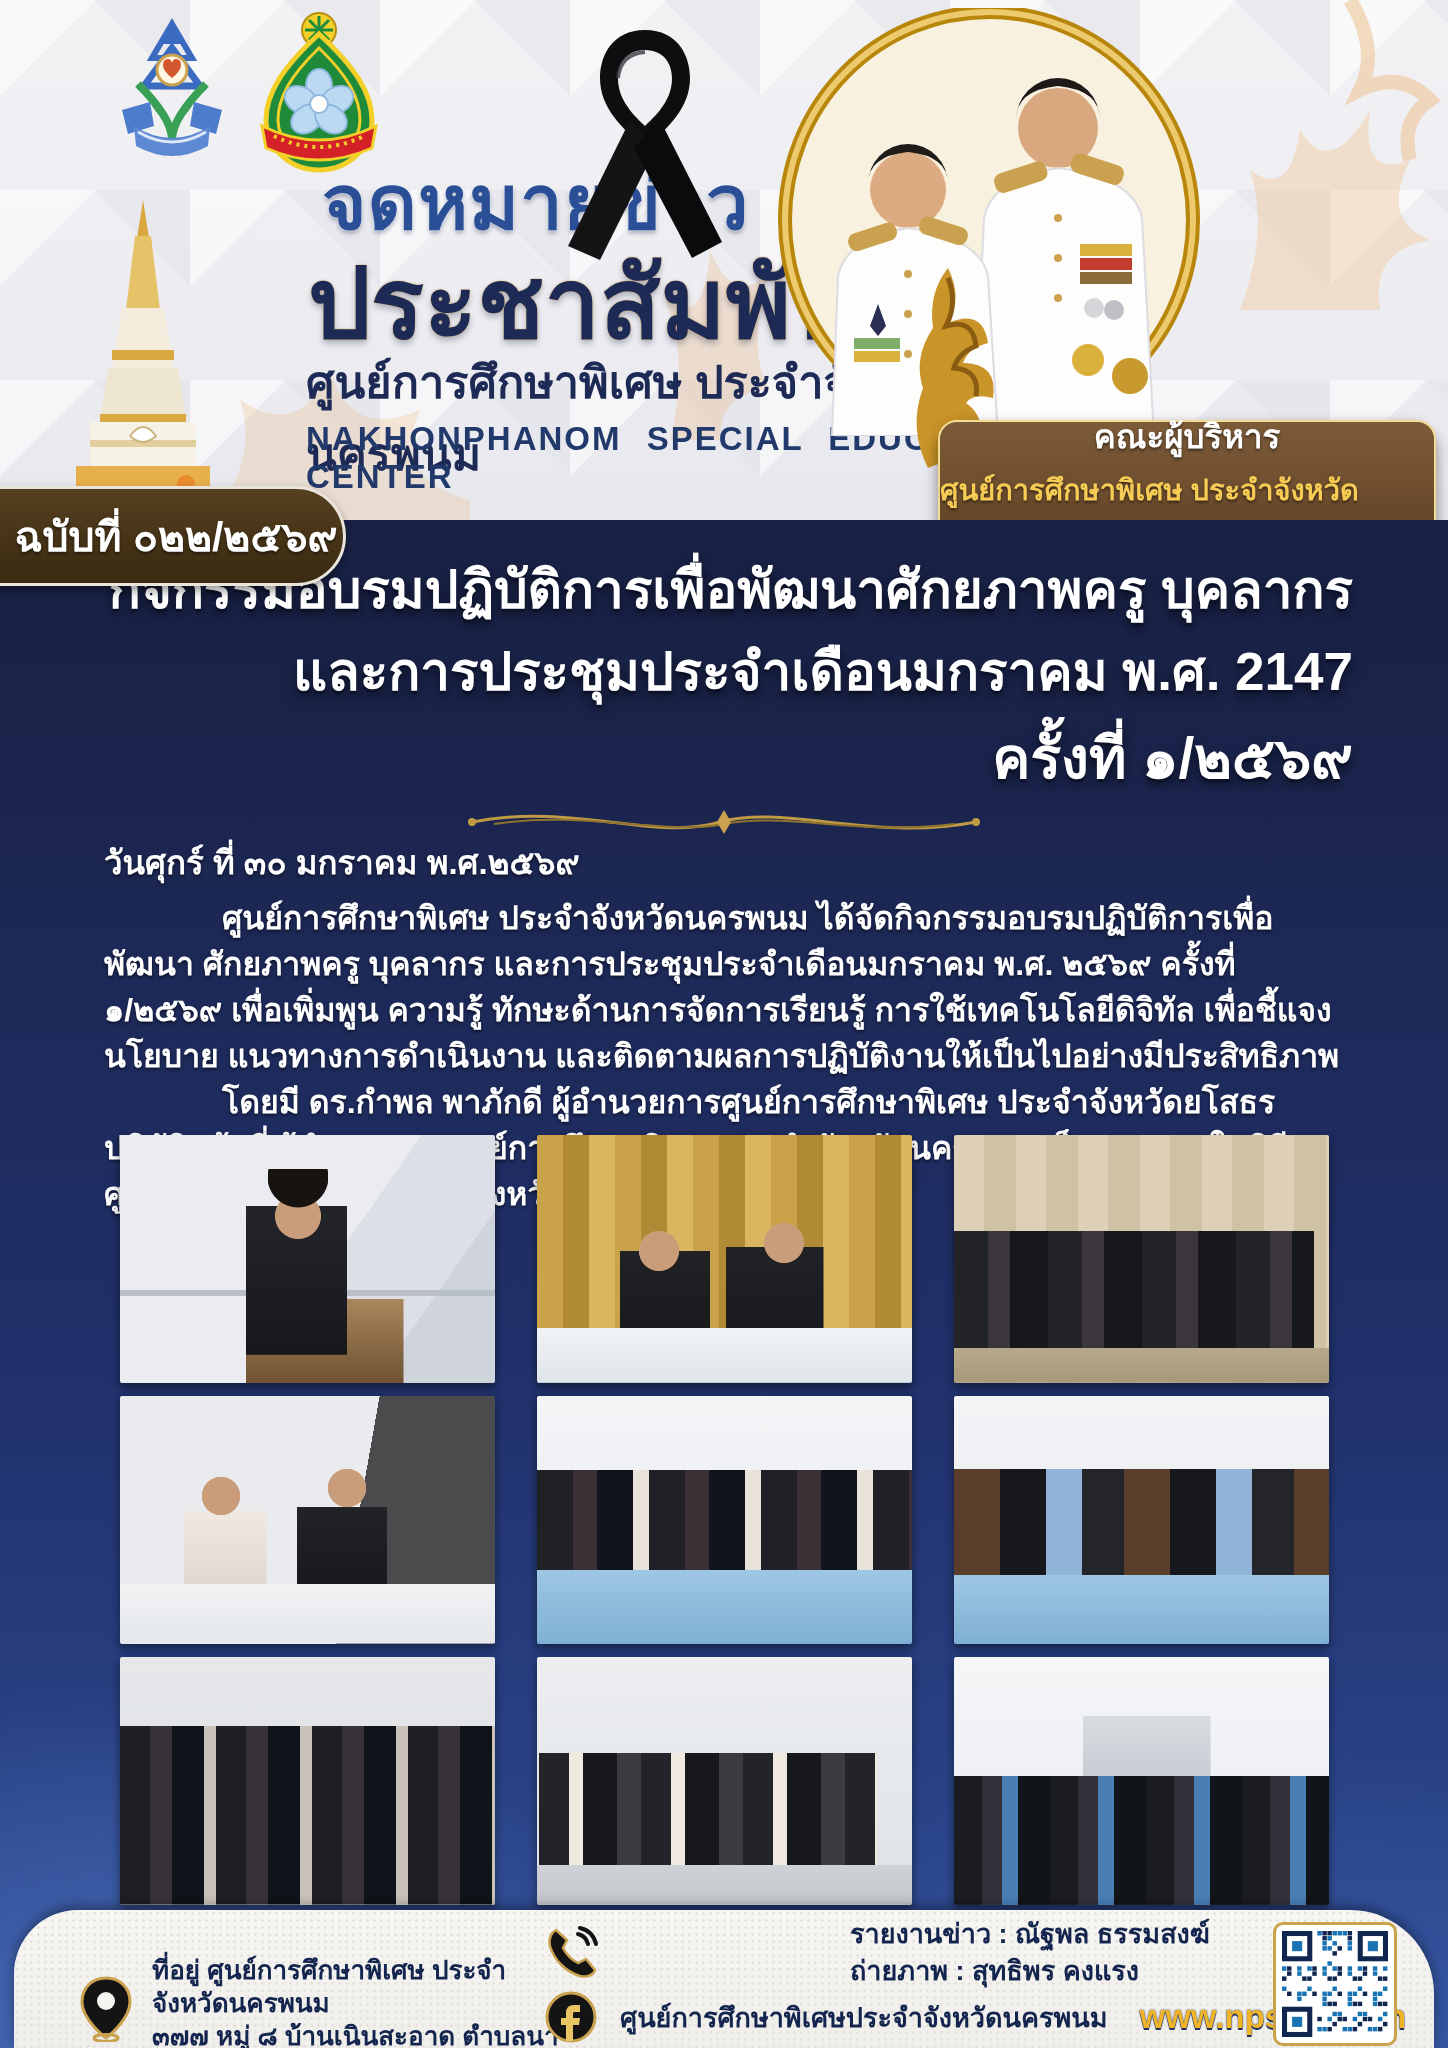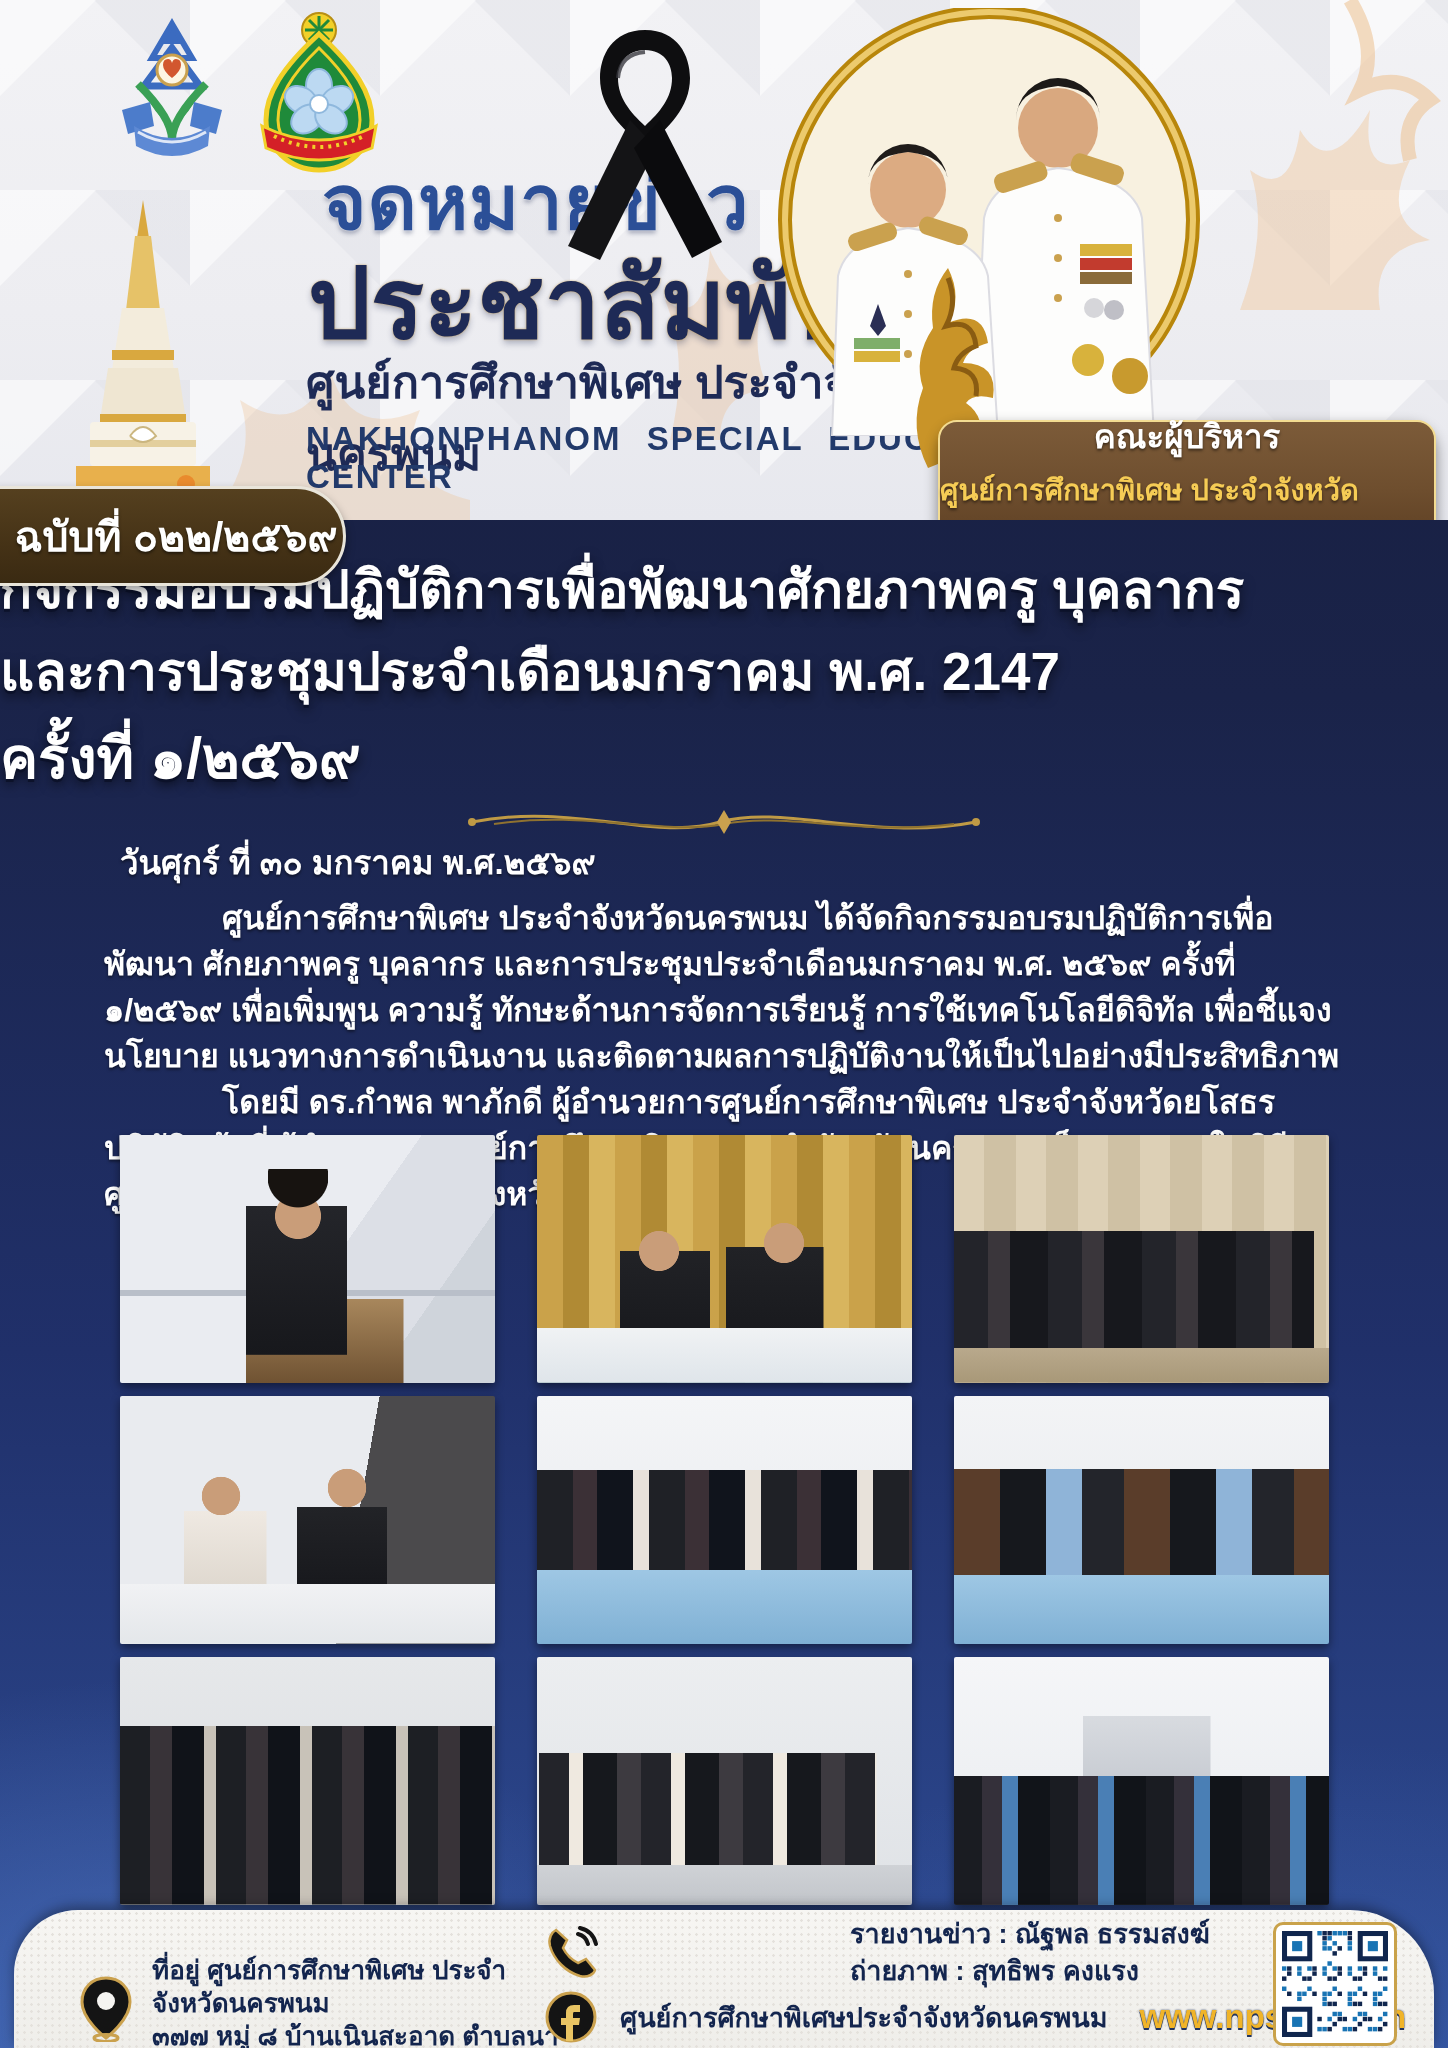--- a/index.html
+++ b/index.html
@@ -43,28 +43,28 @@
     display:flex;flex-direction:column;align-items:center;justify-content:center;gap:4px;
     border:2px solid #f3dc92;}
   .plaque-l1{font-size:33px;font-weight:800;color:#ffffff;text-shadow:0 2px 3px rgba(0,0,0,.5);}
   .plaque-l2{font-size:29px;font-weight:800;color:#f6cc55;text-shadow:0 2px 3px rgba(0,0,0,.5);}
   .issue-badge{position:absolute;left:-8px;top:486px;width:348px;height:94px;z-index:5;
     background:linear-gradient(180deg,#55401f 0%,#453216 60%,#3a2a12 100%);
     border:3px solid #e9e5da;border-radius:0 52px 52px 0;display:flex;align-items:center;justify-content:center;
     box-shadow:0 5px 10px rgba(0,0,0,.4);}
   .issue-badge span{font-size:41px;font-weight:800;color:#ffffff;text-shadow:0 2px 3px rgba(0,0,0,.5);padding-left:14px;}
   
-  .title-block{position:absolute;left:0;top:548px;width:1340px;text-align:left;color:#fff;}
+  .title-block{position:absolute;left:0;top:548px;width:1340px;text-align:right;color:#fff;padding-left:13px;}
   .title-l{font-weight:800;color:#ffffff;text-shadow:0 3px 0 rgba(10,16,40,.85),0 6px 12px rgba(0,0,0,.55);}
   .title-l1{font-size:53px;line-height:84px;}
   .title-l2{font-size:53px;line-height:80px;}
   .title-l3{font-size:57px;line-height:92px;}
   .divider{position:absolute;left:464px;top:800px;width:520px;height:44px;}
   .body-block{position:absolute;left:104px;top:836px;width:1244px;color:#ffffff;}
-  .date-line{font-size:33px;font-weight:800;text-shadow:0 2px 3px rgba(0,0,0,.5);margin:0 0 6px 16px;}
+  .date-line{font-size:33px;font-weight:800;text-shadow:0 2px 3px rgba(0,0,0,.5);margin:0 0 6px 0;}
   .para{font-size:32px;font-weight:600;line-height:46px;margin:0;text-indent:118px;
     text-shadow:0 2px 3px rgba(0,0,0,.5);}
   
   .grid{position:absolute;left:120px;top:1135px;width:1209px;height:770px;display:grid;
     grid-template-columns:repeat(3,375px);grid-template-rows:repeat(3,248px);gap:13px 42px;}
   .ph{position:relative;overflow:hidden;border-radius:2px;box-shadow:0 4px 10px rgba(0,0,0,.45);}
   
   .p1{background:
     radial-gradient(circle at 50% 12%, #171310 0 30px, transparent 31px) 47% 34px/60px 66px no-repeat,
     radial-gradient(circle, #c99d79 58%, transparent 60%) 47% 52px/52px 58px no-repeat,

